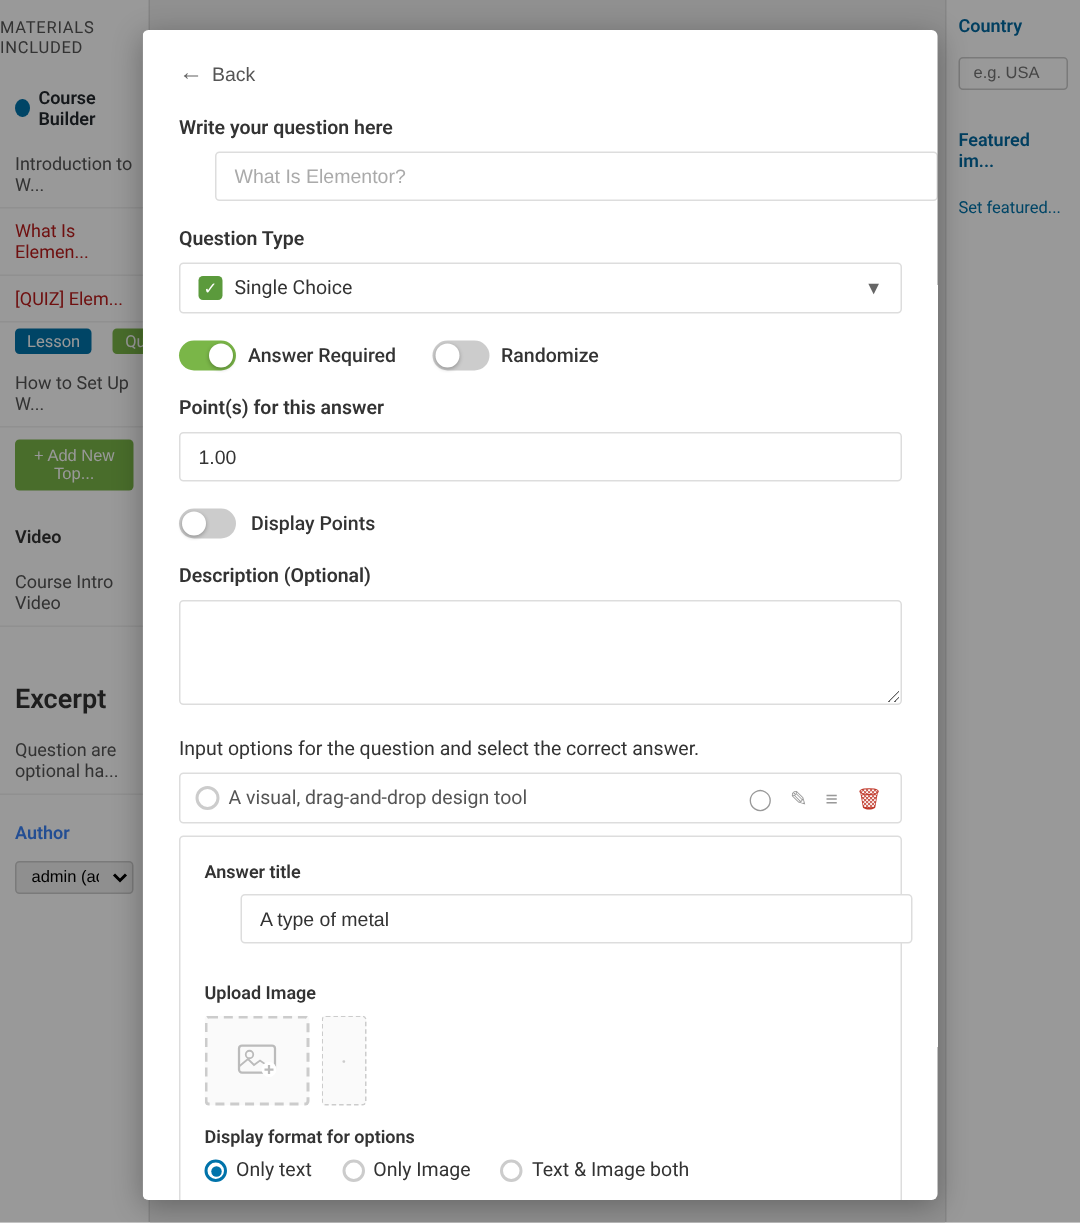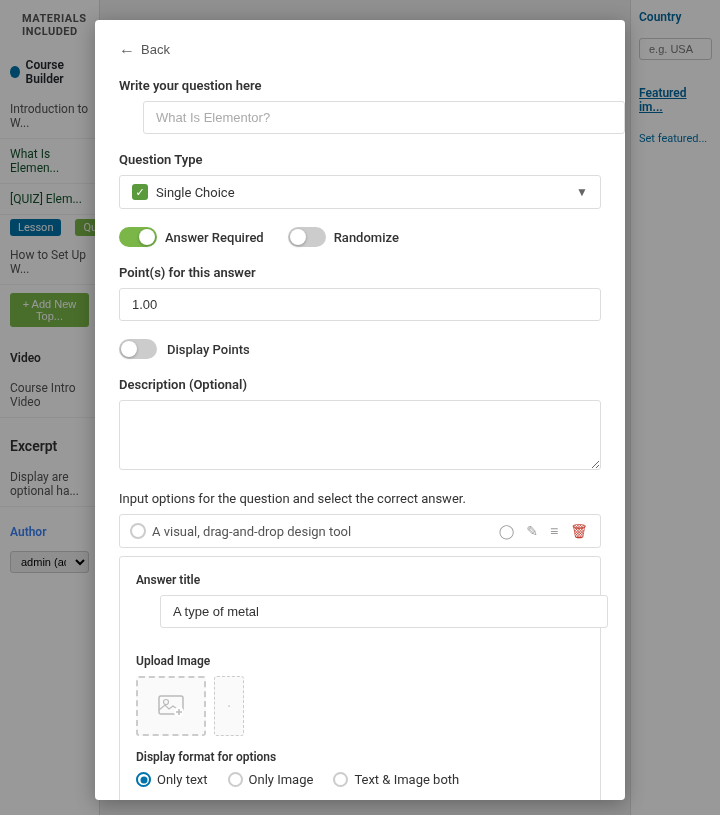--- a/index.html
+++ b/index.html
@@ -24,24 +24,24 @@
     .bg-sidebar {
       position: absolute;
       left: 0; top: 0;
       width: 100px;
       height: 815px;
       background: #fff;
       border-right: 1px solid #ddd;
     }
 
     .bg-sidebar-label {
-      padding: 12px 22px;
+      padding: 12px 0;
       font-size: 11px;
       color: #555;
-      font-weight: 700;
+      font-weight: 400;
       text-transform: uppercase;
       letter-spacing: 0.5px;
     }
 
     .bg-right {
       position: absolute;
       right: 0; top: 0;
       width: 90px;
       height: 815px;
       background: #fff;
@@ -437,21 +437,21 @@
 
     
     .bg-item {
       padding: 8px 10px;
       font-size: 12px;
       color: #555;
       border-bottom: 1px solid #f0f0f0;
     }
 
     .bg-item.blue {
-      color: #14532d;
+      color: #b91c1c;
     }
 
     .bg-course-builder {
       display: flex;
       align-items: center;
       gap: 6px;
       padding: 8px 10px;
       font-size: 12px;
       color: #23282d;
       font-weight: 600;
@@ -519,32 +519,32 @@
       <span class="quiz-tag">Quiz</span>
     </div>
     <div class="bg-item">
       <span>How to Set Up W...</span>
     </div>
     <button class="add-btn-bg">
       <span>+ Add New Top...</span>
     </button>
     <div style="padding: 8px 10px; font-size: 12px; font-weight: 600; color: #333; margin-top: 16px;">Video</div>
     <div class="bg-item">Course Intro Video</div>
-    <div style="padding: 8px 10px; font-size: 14px; font-weight: 600; color: #333; margin-top: 12px;">Excerpt</div>
-    <div class="bg-item">Display are optional ha...</div>
+    <div style="padding: 8px 10px; font-size: 18px; font-weight: 600; color: #333; margin-top: 30px;">Excerpt</div>
+    <div class="bg-item">Question are optional ha...</div>
     <div style="padding: 8px 10px; font-size: 12px; font-weight: 600; color: #3b82f6; margin-top: 10px;">Author</div>
     <select style="margin: 4px 10px; font-size: 11px; border: 1px solid #ccc; border-radius: 3px; padding: 3px 6px; width: calc(100% - 20px);">
       <option>admin (admin)</option>
     </select>
   </div>
 
   <div class="bg-right">
     <div class="bg-right-label">Country</div>
     <input class="bg-right-input" placeholder="e.g. USA" style="">
-    <div class="bg-right-label" style="margin-top: 12px; text-decoration: underline;">Featured im...</div>
+    <div class="bg-right-label" style="margin-top: 12px;">Featured im...</div>
     <div class="bg-right-link">Set featured...</div>
   </div>
 </div>
 
 <div class="modal-overlay">
   <div class="modal">
     <div class="modal-inner">
 
       <button class="back-btn">
         <span class="back-arrow">←</span>

